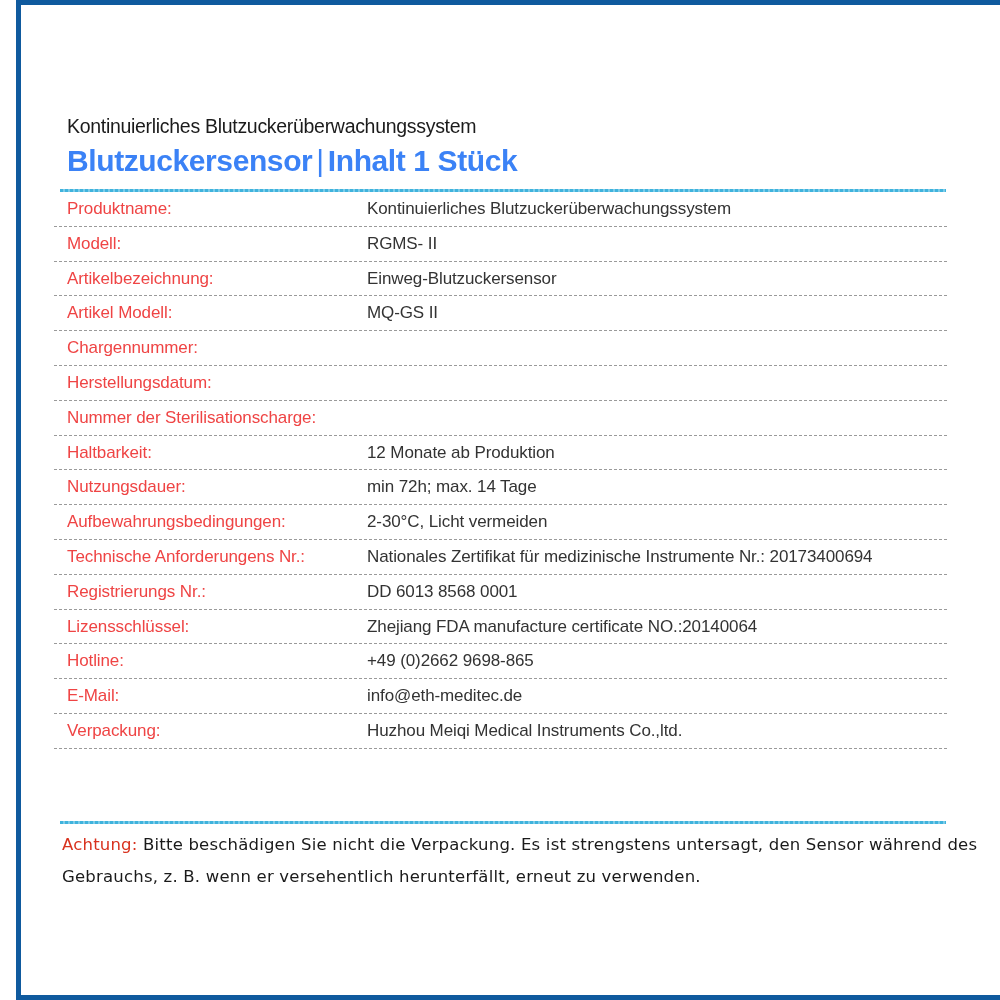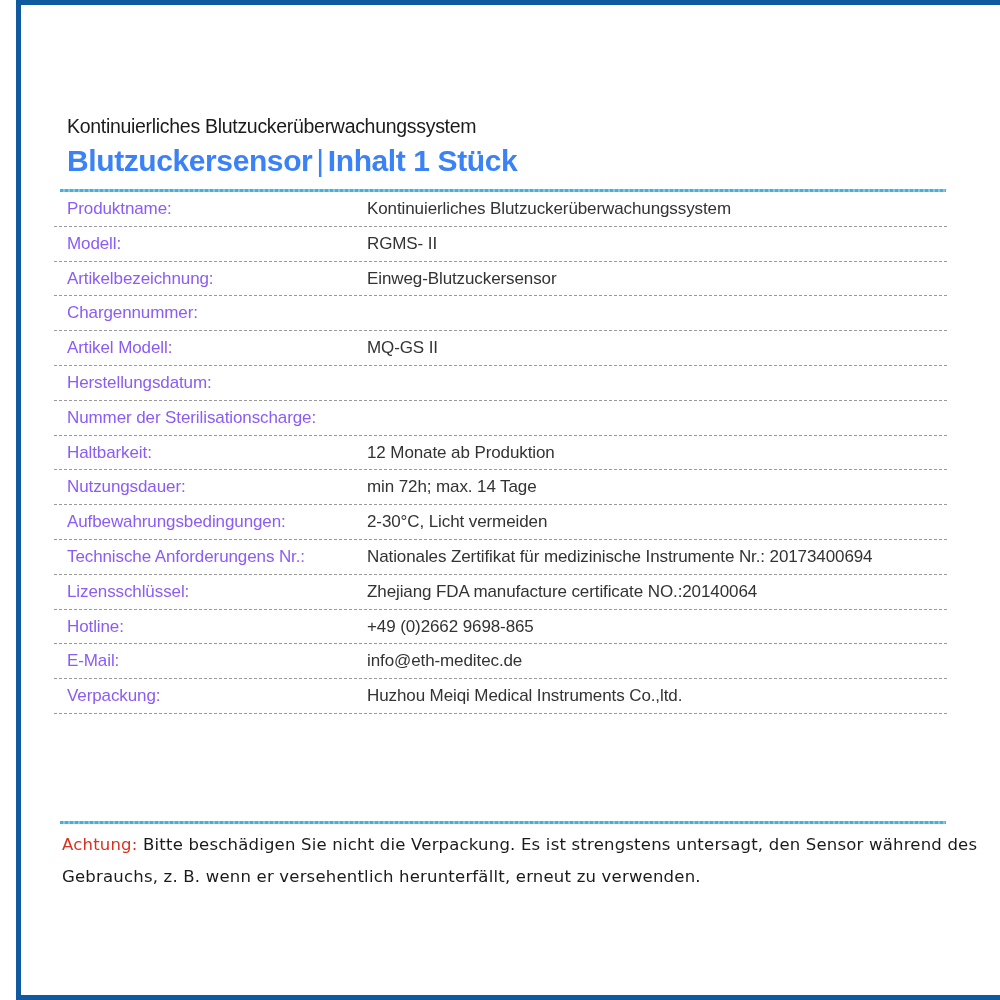--- a/index.html
+++ b/index.html
@@ -74,21 +74,21 @@
     }
     .row.tall {
       height: 92px;
       border-bottom: none;
     }
     .label {
       position: absolute;
       left: 13px;
       top: 7px;
       font-size: 17px;
-      color: #8b5cf6;
+      color: #ef4444;
       white-space: nowrap;
       font-family: "Liberation Sans", sans-serif;
       letter-spacing: -0.1px;
     }
     .label.condensed {
       font-size: 16px;
       letter-spacing: -0.6px;
     }
     .value {
       position: absolute;
@@ -142,28 +142,28 @@
       </div>
       <div class="row">
         <span class="label">Modell:</span>
         <span class="value">RGMS- II</span>
       </div>
       <div class="row">
         <span class="label">Artikelbezeichnung:</span>
         <span class="value">Einweg-Blutzuckersensor</span>
       </div>
       <div class="row">
+        <span class="label">Artikel Modell:</span>
+        <span class="value">MQ-GS II</span>
+      </div>
+      <div class="row">
         <span class="label">Chargennummer:</span>
         <span class="value"></span>
       </div>
       <div class="row">
-        <span class="label">Artikel Modell:</span>
-        <span class="value">MQ-GS II</span>
-      </div>
-      <div class="row">
         <span class="label">Herstellungsdatum:</span>
         <span class="value"></span>
       </div>
       <div class="row">
         <span class="label">Nummer der Sterilisationscharge:</span>
         <span class="value"></span>
       </div>
       <div class="row">
         <span class="label">Haltbarkeit:</span>
         <span class="value">12 Monate ab Produktion</span>
@@ -172,20 +172,24 @@
         <span class="label">Nutzungsdauer:</span>
         <span class="value">min 72h; max. 14 Tage</span>
       </div>
       <div class="row">
         <span class="label">Aufbewahrungsbedingungen:</span>
         <span class="value">2-30°C, Licht vermeiden</span>
       </div>
       <div class="row">
         <span class="label">Technische Anforderungens Nr.:</span>
         <span class="value">Nationales Zertifikat für medizinische Instrumente Nr.: 20173400694</span>
+      </div>
+      <div class="row">
+        <span class="label">Registrierungs Nr.:</span>
+        <span class="value">DD 6013 8568 0001</span>
       </div>
       <div class="row">
         <span class="label">Lizensschlüssel:</span>
         <span class="value">Zhejiang FDA manufacture certificate NO.:20140064</span>
       </div>
       <div class="row">
         <span class="label">Hotline:</span>
         <span class="value">+49 (0)2662 9698-865</span>
       </div>
       <div class="row">

